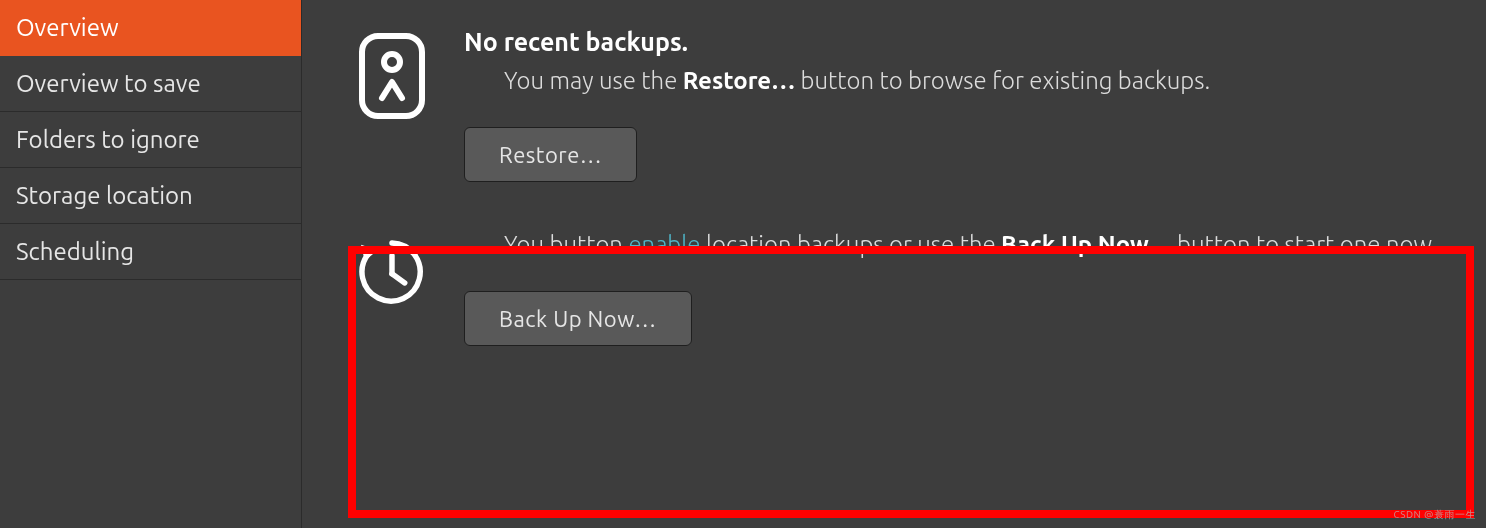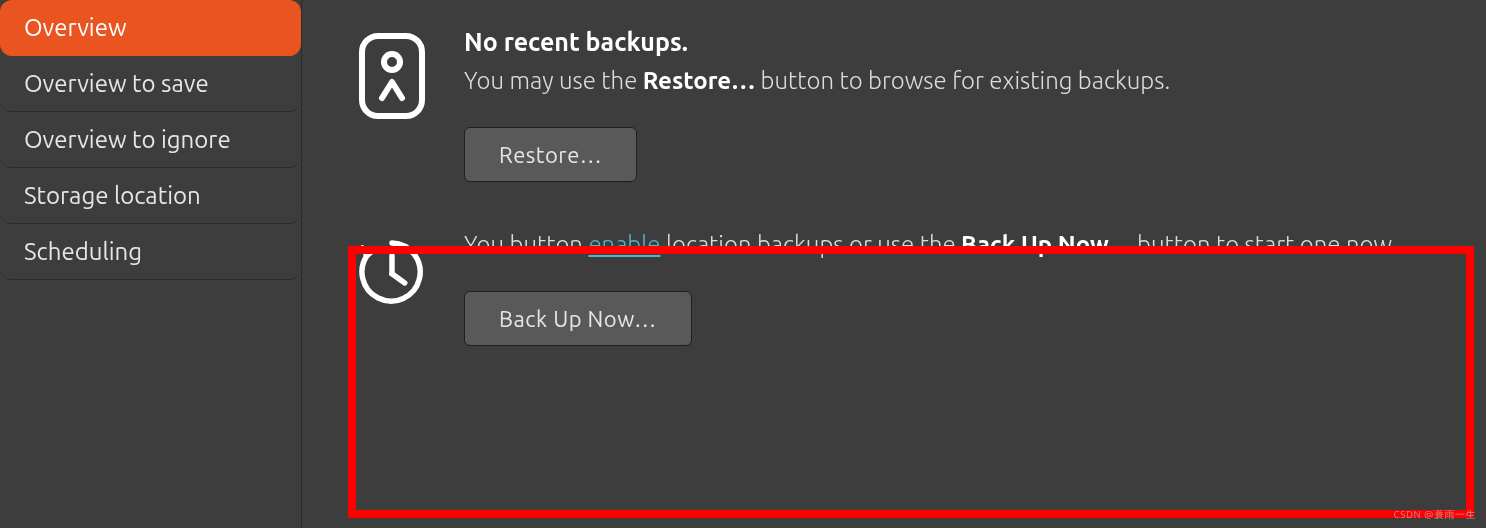--- a/index.html
+++ b/index.html
@@ -12,26 +12,25 @@
     position: relative;
   }
   .sidebar {
     width: 302px;
     background: #3d3d3d;
     border-right: 1px solid #2b2b2b;
     display: flex;
     flex-direction: column;
   }
   .sidebar-item {
-    padding: 14px 24px;
+    padding: 14px 16px;
     font-size: 24px;
     color: #e6e6e6;
     cursor: pointer;
     border-bottom: 1px solid #2b2b2b;
-    border-radius: 12px;
   }
   .sidebar-item.active {
     background: #e95420;
     color: #ffffff;
     border-bottom: 1px solid #e95420;
   }
   .content {
     flex: 1;
     padding: 28px 40px 28px 50px;
     display: flex;
@@ -62,23 +61,24 @@
   .heading {
     font-size: 25px;
     font-weight: 700;
     color: #ffffff;
   }
   .desc {
     font-size: 24px;
     font-weight: 300;
     color: #dcdcdc;
     line-height: 1.55;
+    margin-left: 40px;
   }
   .desc b { font-weight: 700; color: #ffffff; }
-  .desc a { color: #4fb6c9; text-decoration: underline; cursor: pointer; }
+  .desc a { color: #4fb6c9; cursor: pointer; }
   .btn {
     margin-top: 22px;
     display: inline-block;
     border: 1px solid #1f1f1f;
     background: #595959;
     color: #e6e6e6;
     font-size: 22px;
     padding: 14px 34px;
     border-radius: 6px;
     cursor: pointer;
@@ -105,21 +105,21 @@
     letter-spacing: 0.5px;
     pointer-events: none;
   }
 </style>
 </head>
 <body>
 
 <div class="sidebar">
   <div class="sidebar-item active">Overview</div>
   <div class="sidebar-item">Overview to save</div>
-  <div class="sidebar-item">Overview to ignore</div>
+  <div class="sidebar-item">Folders to ignore</div>
   <div class="sidebar-item">Storage location</div>
   <div class="sidebar-item">Scheduling</div>
 </div>
 
 <div class="content">
 
   <div class="section">
     <div class="icon-col">
       <svg class="icon-box" viewBox="0 0 68 88">
         <rect x="4" y="4" width="60" height="80" rx="16" ry="16" fill="none" stroke="#ffffff" stroke-width="6"></rect>

